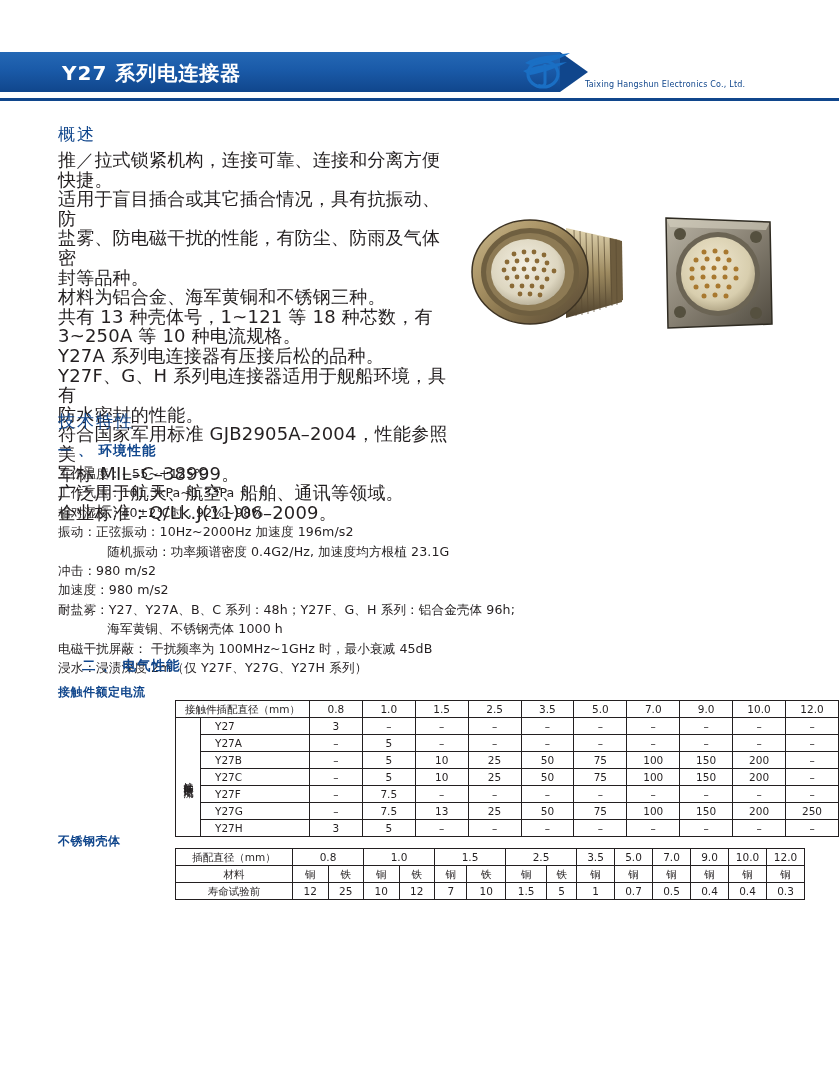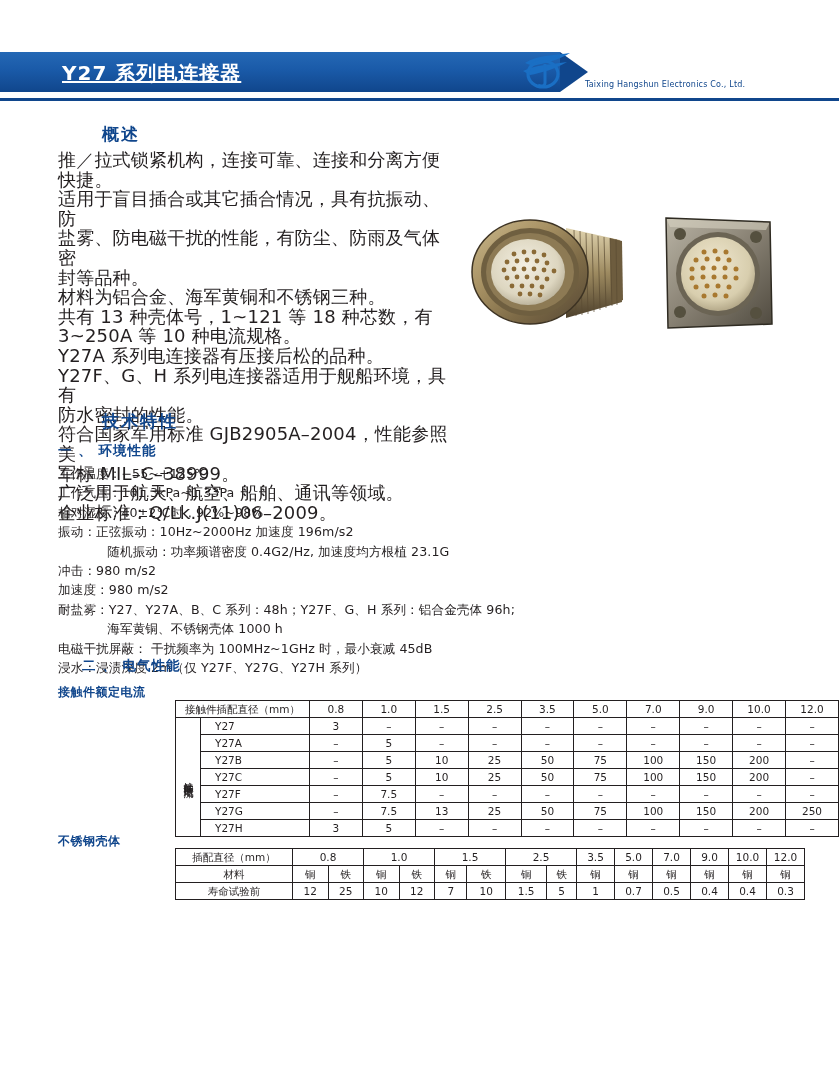--- a/index.html
+++ b/index.html
@@ -23,21 +23,20 @@
   }
   .banner-bar:after{
     content:"";position:absolute;right:-28px;top:0;width:0;height:0;
     border-top:20px solid transparent;border-bottom:20px solid transparent;
     border-left:28px solid #10468c;
   }
   .banner-title{
     position:absolute;left:62px;top:8px;
     font-size:20px;font-weight:bold;color:#ffffff;letter-spacing:1px;
     font-family:"DejaVu Sans","Liberation Sans",sans-serif;
-    text-decoration:underline;
   }
   .header-rule{
     position:absolute;left:0;top:46px;width:839px;height:3px;
     background:#10468c;
   }
   .logo-wrap{
     position:absolute;right:28px;top:-4px;width:290px;height:52px;
   }
   .logo-mark{
     position:absolute;left:0;top:2px;width:52px;height:40px;
@@ -46,23 +45,22 @@
     position:absolute;left:62px;top:-2px;
     font-size:27px;font-weight:bold;color:#10468c;letter-spacing:3px;
   }
   .logo-en{
     position:absolute;left:64px;top:32px;
     font-size:8px;color:#10468c;letter-spacing:.2px;
   }
 
   
   .sec-h1{
-    position:absolute;font-size:17px;font-weight:bold;color:#10468c;
+    position:absolute;font-size:17px;font-weight:normal;color:#10468c;
     letter-spacing:2px;
-    margin-left:44px;
   }
   .sec-h2{
     position:absolute;font-size:13.5px;font-weight:bold;color:#10468c;
     letter-spacing:1px;
   }
   .sec-h3{
     position:absolute;font-size:12px;font-weight:bold;color:#10468c;
     letter-spacing:.5px;
   }
 

